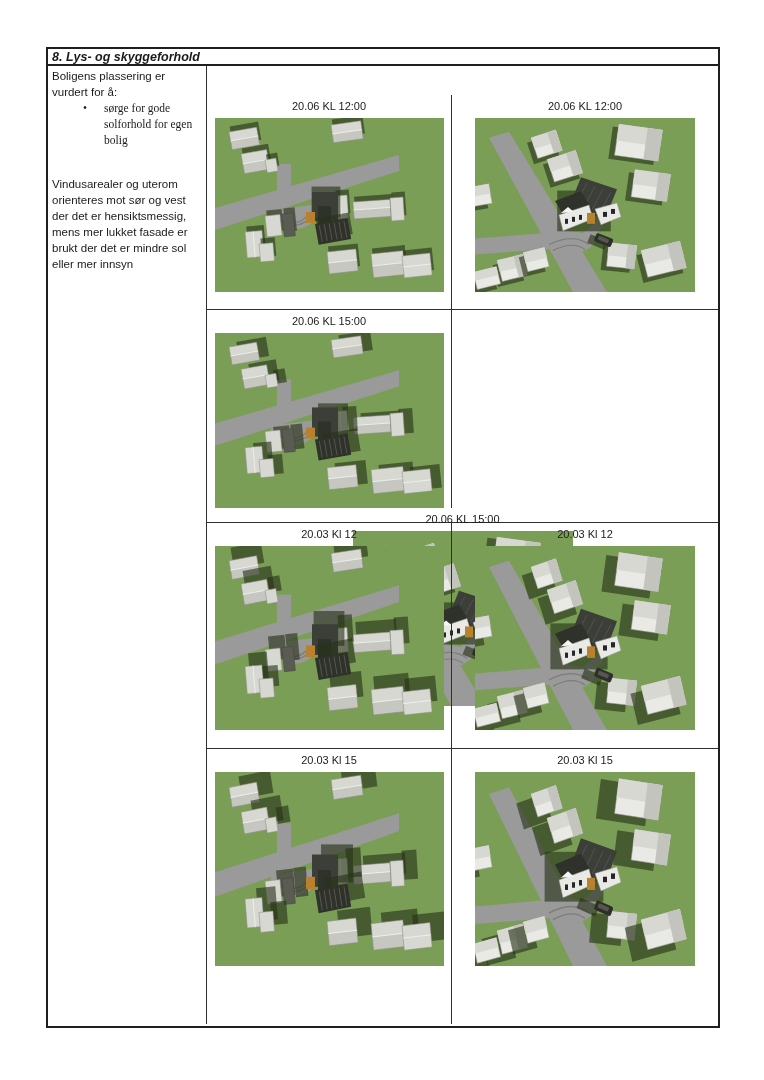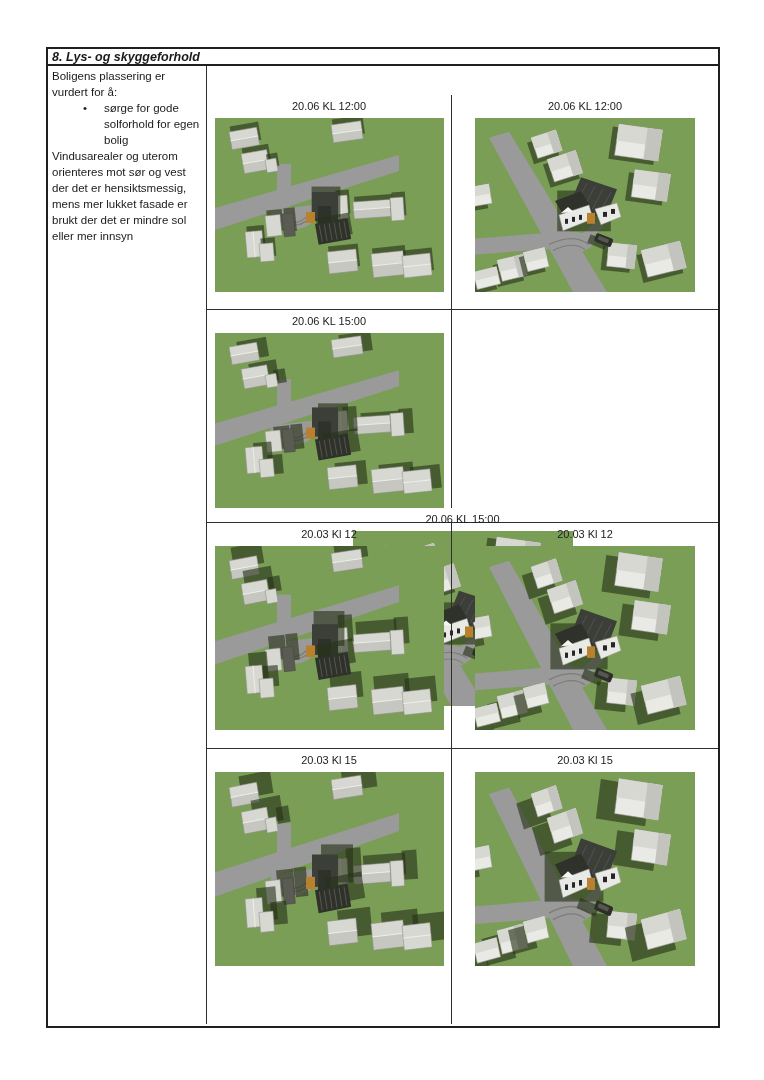--- a/index.html
+++ b/index.html
@@ -22,23 +22,23 @@
     border-bottom:2px solid var(--table_border,#1f1f1f);
     font-weight:bold; font-size:12.5px;font-style:italic;
   }
   .tbody { display:flex; height:calc(100% - 19px); }
 
   .cell-text {
     width:159px; border-right:1px solid #2f2f2f;
     padding:2px 5px 2px 4px; font-size:11.5px; line-height:16px;
   }
   ul.bullets { list-style:none; padding-left:52px; }
-  ul.bullets li { position:relative; }
+  ul.bullets li { position:relative;font-family:Liberation Serif, serif; }
   ul.bullets li::before { content:"\2022"; position:absolute; left:-21px; top:0; }
-  .para2 { margin-top:0; }
+  .para2 { margin-top:28px; }
 
   .grid { flex:1; display:flex; flex-direction:column;margin-top:29px; }
   .grid-row { display:flex; border-bottom:1px solid #2f2f2f; }
   .grid-row:last-child { border-bottom:none; flex:1; }
   .grid-row:nth-child(1) { height:215px; }
   .grid-row:nth-child(2) { height:213px;flex-direction:column; }
   .grid-row:nth-child(3) { height:226px; }
   .gcell { position:relative; }
   .gcell.c1 { width:245px; border-right:1px solid #2f2f2f; }
   .gcell.c2 { flex:1; }

